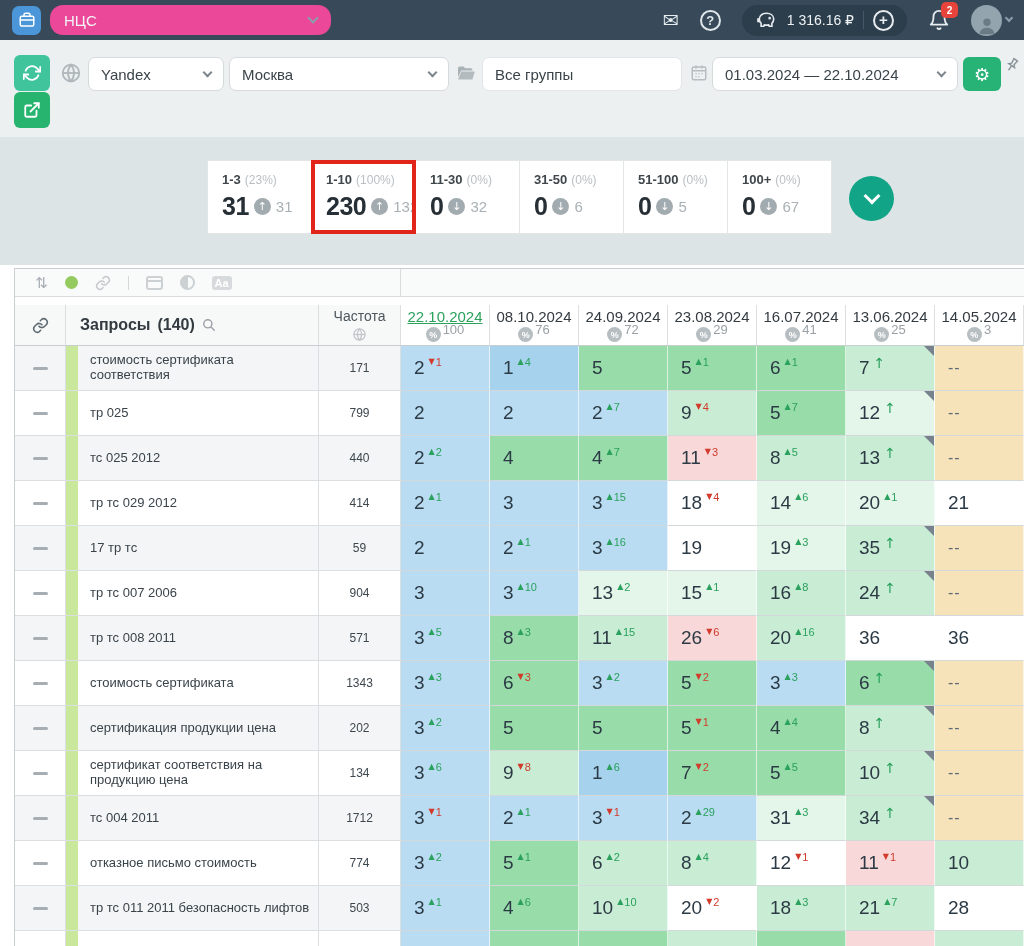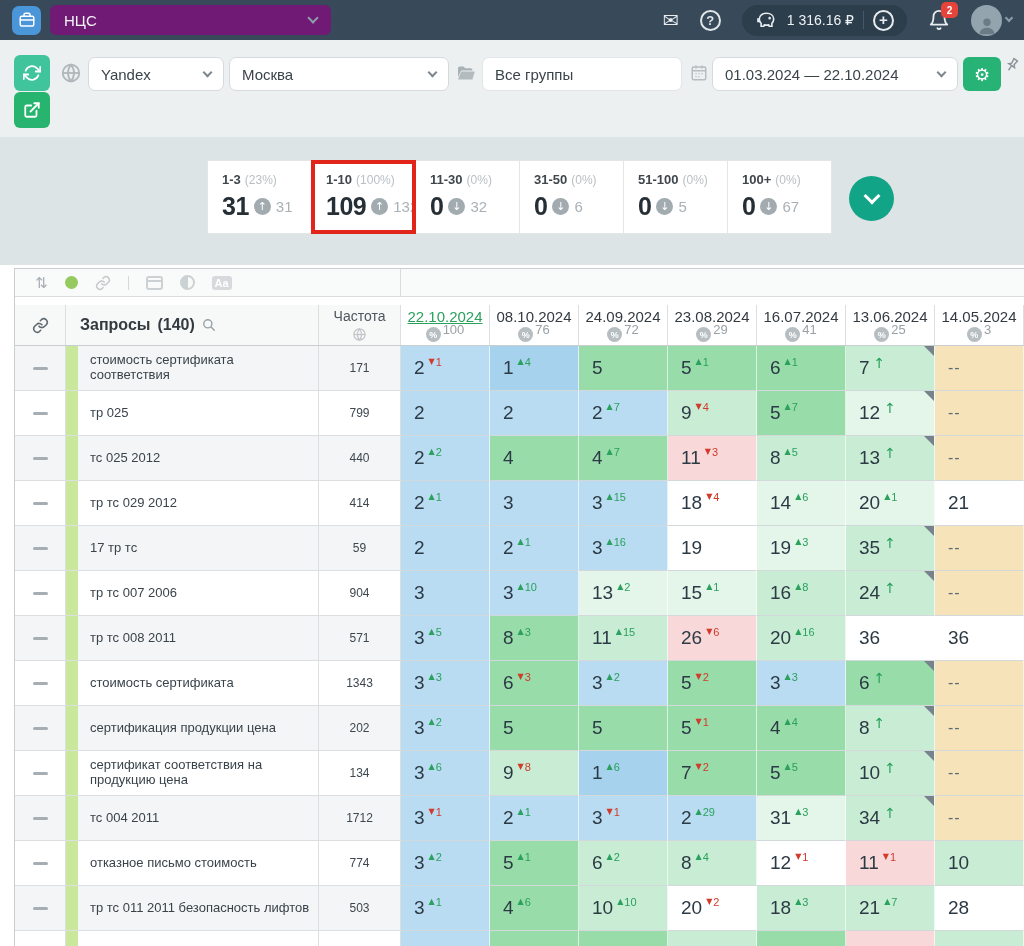--- a/index.html
+++ b/index.html
@@ -2,21 +2,21 @@
 <html><head>
 <meta charset="utf-8">
 <style>
   * { margin:0; padding:0; box-sizing:border-box; }
   html,body { width:1024px; height:946px; overflow:hidden; background:#fff;
     font-family:"Liberation Sans","DejaVu Sans",sans-serif; }
 
   
   .topbar { height:40px; background:#384a5a; display:flex; align-items:center; padding:0 12px; }
   .app-icon { width:29px; height:29px; border-radius:7px; background:#4a96d8; display:flex; align-items:center; justify-content:center; flex:0 0 auto; }
-  .project-select { margin-left:9px; width:281px; height:30px; background:#701a75; border-radius:6px;
+  .project-select { margin-left:9px; width:281px; height:30px; background:#ec4899; border-radius:13px;
     display:flex; align-items:center; padding:0 14px; color:#f2f5f7; font-size:15px; cursor:pointer; }
   .chev { width:8px; height:8px; border-right:2px solid #8c9dab; border-bottom:2px solid #8c9dab; transform:rotate(45deg); margin-top:-4px; }
   .project-select .chev { margin-left:auto; }
   .topbar-right { margin-left:auto; display:flex; align-items:center; gap:21px; }
   .tb-ic { color:#e6ecef; font-size:19px; cursor:pointer; display:flex; align-items:center; }
   .help-circle { width:21px; height:21px; border:2px solid #dfe6ea; border-radius:50%; color:#dfe6ea;
     font-size:13px; font-weight:bold; display:flex; align-items:center; justify-content:center; }
   .wallet { height:31px; background:#2c3d4c; border-radius:17px; display:flex; align-items:center; padding:0 13px; gap:9px; cursor:pointer; }
   .wallet .amount { color:#eef2f4; font-size:14px; }
   .wallet .vdiv { width:1px; height:18px; background:#46586a; }
@@ -230,21 +230,21 @@
           <span class="delta-circle">↑</span>
           <span class="card-delta">31</span>
         </div>
       </div>
       <div class="card highlight">
         <div class="card-l1">
           <span class="card-range">1-10</span>
           <span class="card-pct">(100%)</span>
         </div>
         <div class="card-l2">
-          <span class="card-value">109</span>
+          <span class="card-value">230</span>
           <span class="delta-circle">↑</span>
           <span class="card-delta">132</span>
         </div>
       </div>
       <div class="card">
         <div class="card-l1">
           <span class="card-range">11-30</span>
           <span class="card-pct">(0%)</span>
         </div>
         <div class="card-l2">

